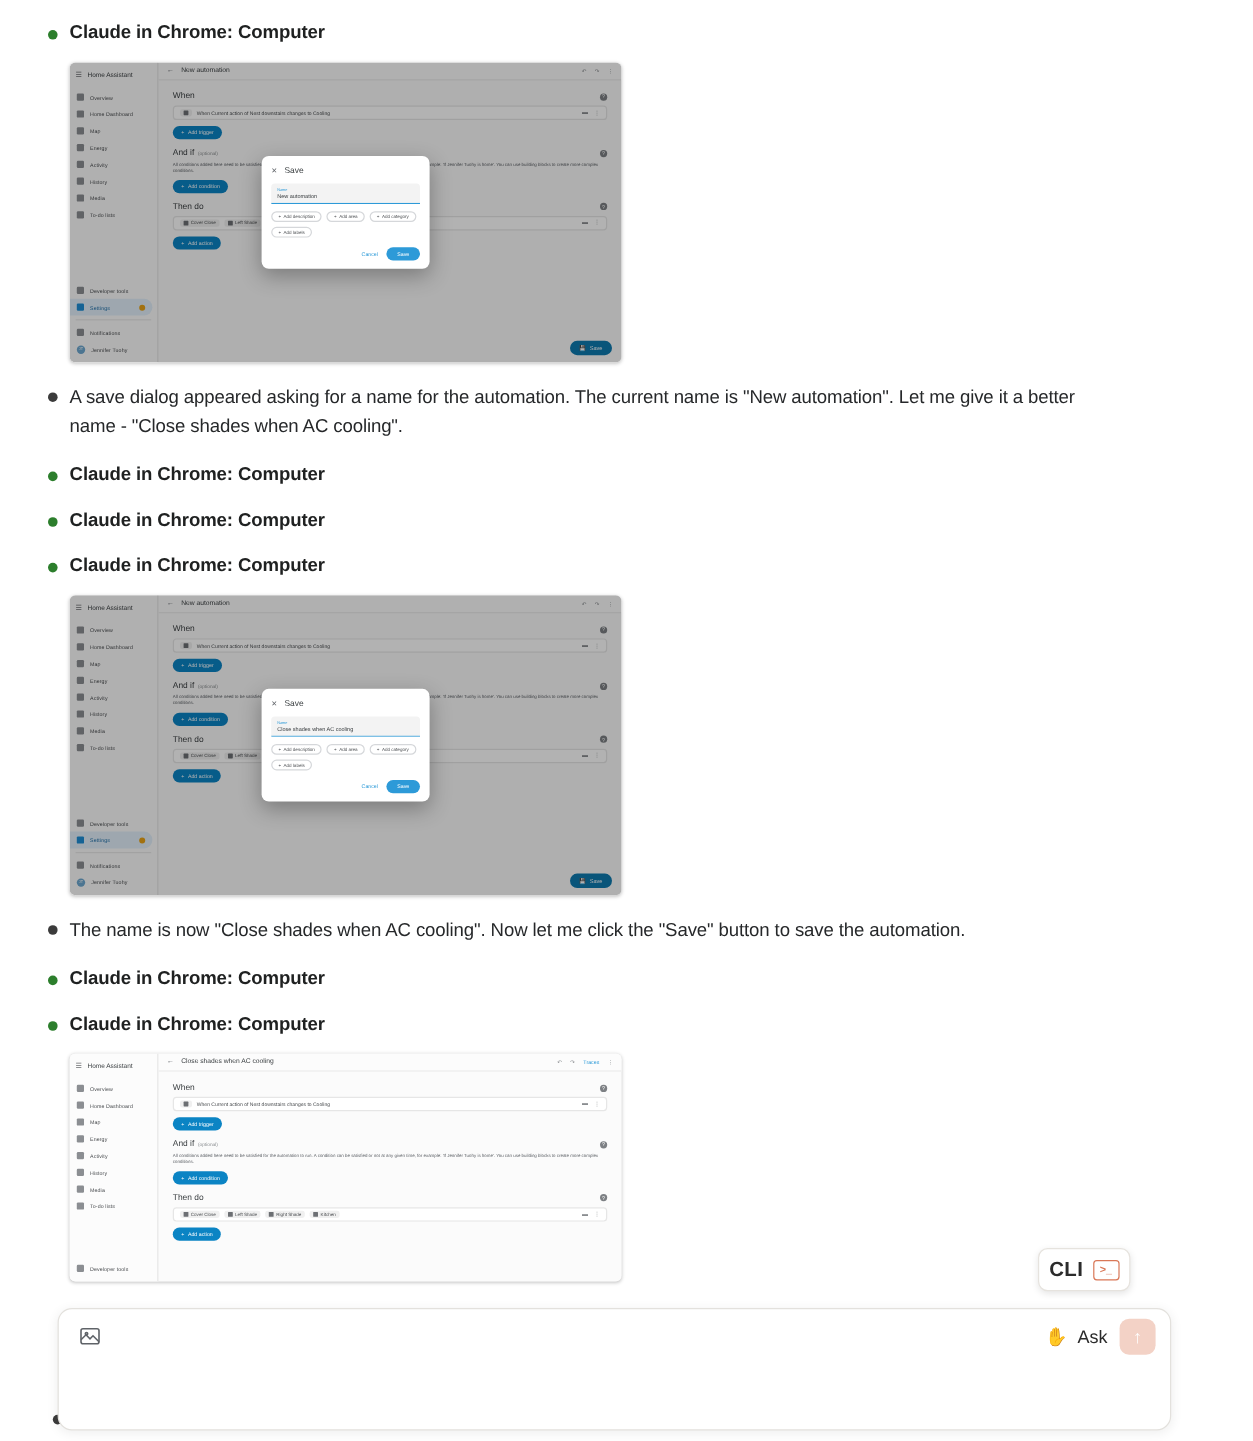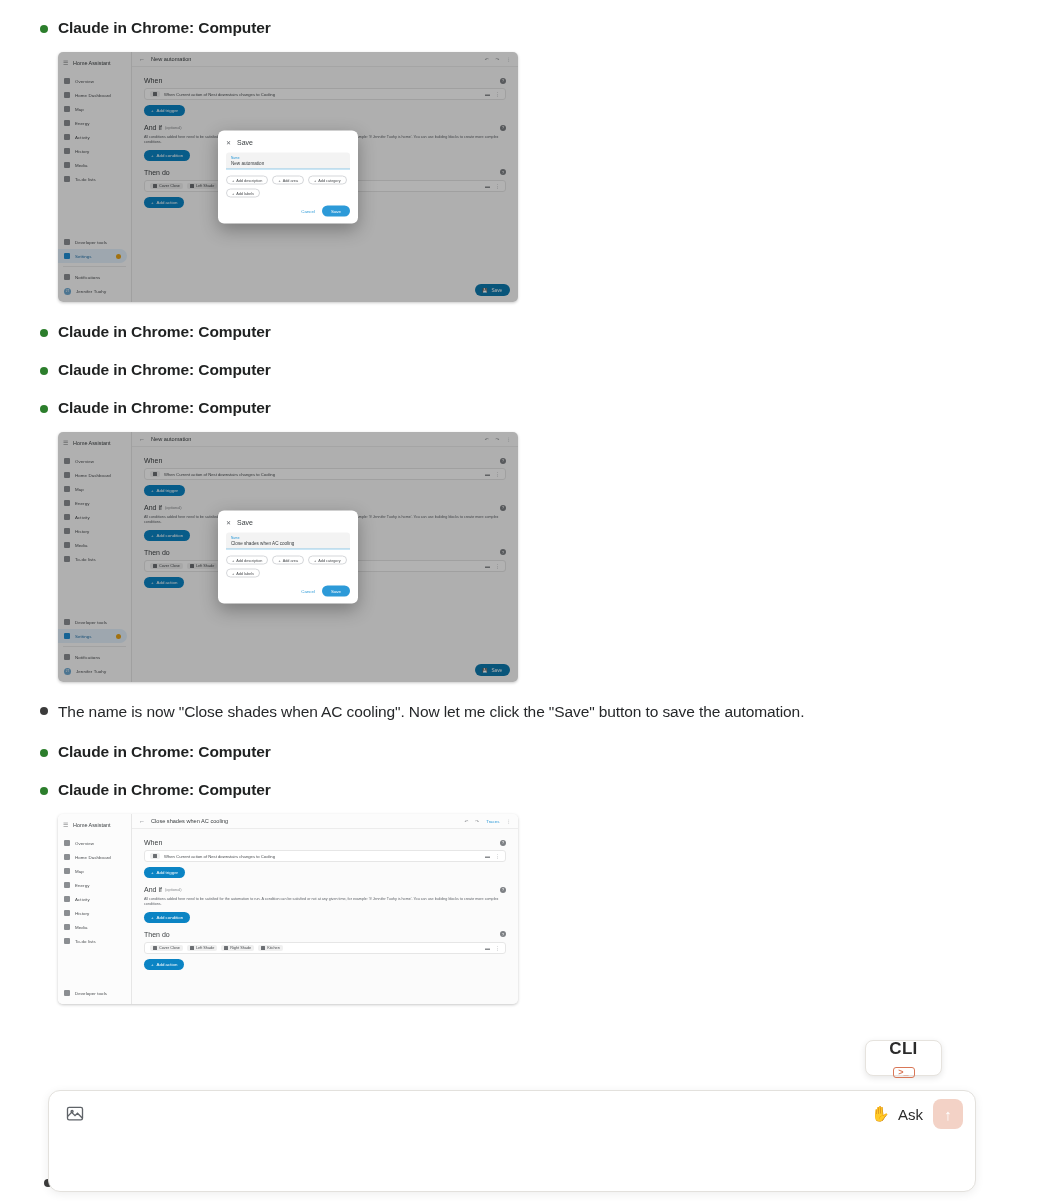--- a/index.html
+++ b/index.html
@@ -162,21 +162,21 @@
     height:11px; padding:0 9px; display:flex; align-items:center;
     font-size:4.4px;
   }
 
   
   .cli-btn {
     position:absolute; right:102px; bottom:125px;
     width:77px; height:36px; background:#fff;
     border:1px solid #e6e3de; border-radius:8px;
     box-shadow:0 2px 6px rgba(0,0,0,.10);
-    display:flex; align-items:center; justify-content:center; gap:8px;flex-direction:column;
+    display:flex; align-items:center; justify-content:center; gap:8px;
   }
   .cli-btn .cli-label { font-size:17px; font-weight:700; color:#2b2b2b; letter-spacing:.3px; }
   .cli-term {
     width:22px; height:17px; border:1.8px solid #d97757; border-radius:3px;
     display:flex; align-items:center; justify-content:center;
     color:#d97757; font-size:9px; font-weight:700; line-height:1;
   }
 
   
   .composer {
@@ -391,20 +391,24 @@
             <span>Add labels</span>
           </span>
       </div>
       <div class="modal-actions">
         <span class="cancel">Cancel</span>
         <span class="save">Save</span>
       </div>
     </div>
   </div>
 
+  <div class="row text-row">
+    <span class="bullet dark"></span>
+    <span class="row-text">A save dialog appeared asking for a name for the automation. The current name is "New automation". Let me give it a better name - "Close shades when AC cooling".</span>
+  </div>
 
   <div class="row head-row">
     <span class="bullet green"></span>
     <span class="row-title">Claude in Chrome: Computer</span>
   </div>
   <div class="row head-row">
     <span class="bullet green"></span>
     <span class="row-title">Claude in Chrome: Computer</span>
   </div>
   <div class="row head-row">

